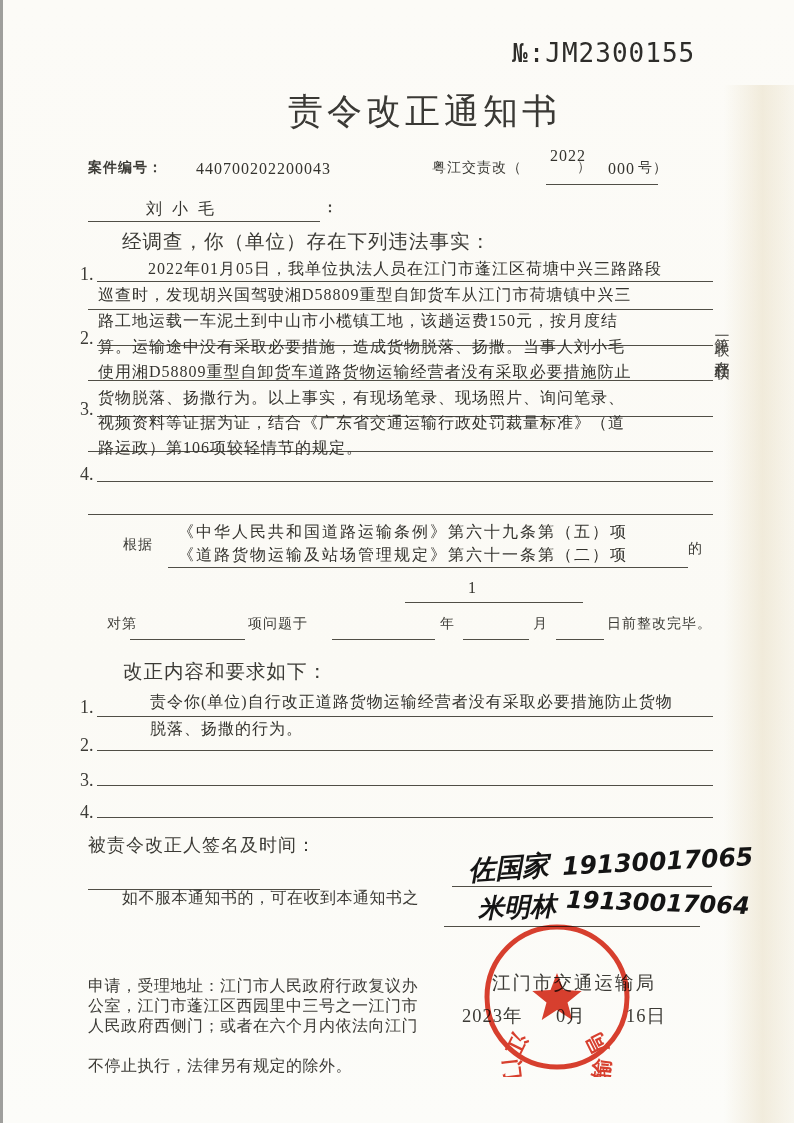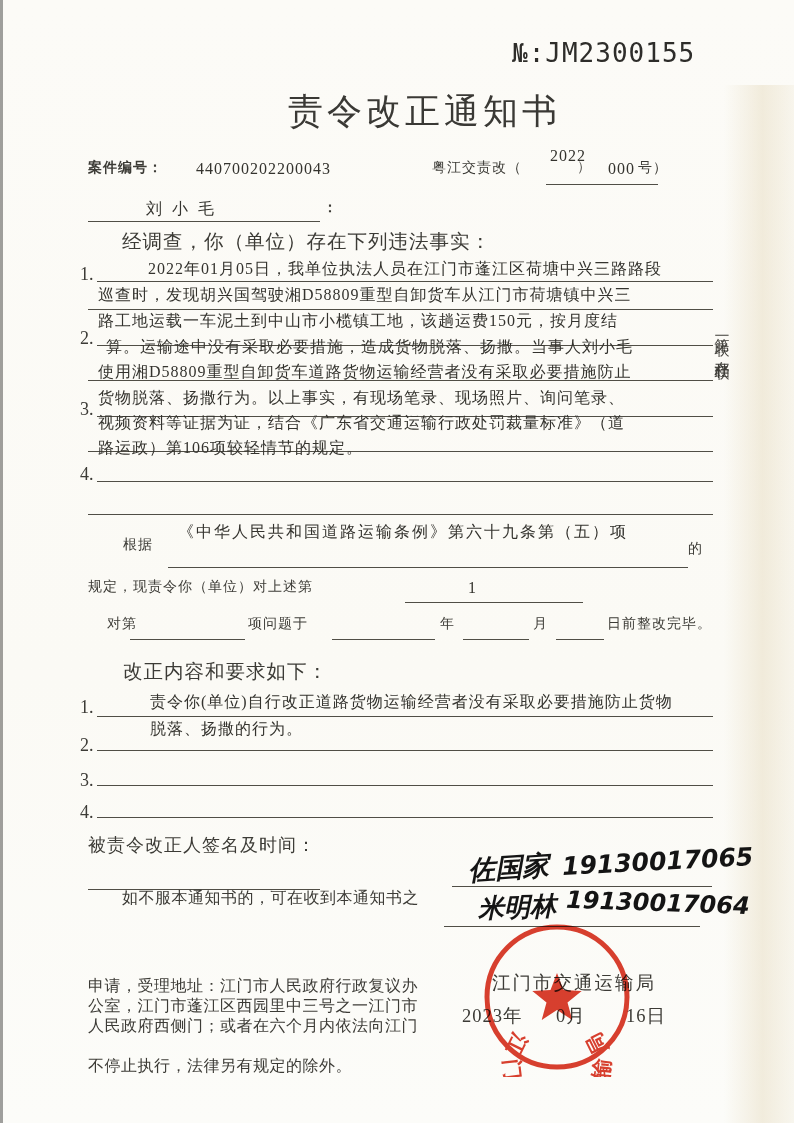--- a/index.html
+++ b/index.html
@@ -64,32 +64,32 @@
   <div class="rule" style="left:97px;top:345px;width:616px;"></div>
   <div class="rule" style="left:88px;top:380px;width:625px;"></div>
   <div class="rule" style="left:97px;top:416px;width:616px;"></div>
   <div class="rule" style="left:88px;top:451px;width:625px;"></div>
   <div class="rule" style="left:97px;top:481px;width:616px;"></div>
   <div class="rule" style="left:88px;top:514px;width:625px;"></div>
 
   <div class="abs typed" style="left:148px;top:259px;">2022年01月05日，我单位执法人员在江门市蓬江区荷塘中兴三路路段</div>
   <div class="abs typed" style="left:98px;top:285px;">巡查时，发现胡兴国驾驶湘D58809重型自卸货车从江门市荷塘镇中兴三</div>
   <div class="abs typed" style="left:98px;top:311px;">路工地运载一车泥土到中山市小榄镇工地，该趟运费150元，按月度结</div>
-  <div class="abs typed" style="left:106px;top:337px;">算。运输途中没有采取必要措施，造成货物脱落、扬撒。当事人刘小毛</div>
+  <div class="abs typed" style="left:98px;top:337px;">算。运输途中没有采取必要措施，造成货物脱落、扬撒。当事人刘小毛</div>
   <div class="abs typed" style="left:98px;top:362px;">使用湘D58809重型自卸货车道路货物运输经营者没有采取必要措施防止</div>
   <div class="abs typed" style="left:98px;top:388px;">货物脱落、扬撒行为。以上事实，有现场笔录、现场照片、询问笔录、</div>
   <div class="abs typed" style="left:98px;top:413px;">视频资料等证据为证，结合《广东省交通运输行政处罚裁量标准》（道</div>
   <div class="abs typed" style="left:98px;top:438px;">路运政）第106项较轻情节的规定。</div>
 
   <div class="abs form" style="left:123px;top:536px;">根据</div>
   <div class="abs typed" style="left:178px;top:522px;letter-spacing:2px;">《中华人民共和国道路运输条例》第六十九条第（五）项</div>
+  <div class="abs typed" style="left:178px;top:545px;letter-spacing:2px;">《道路货物运输及站场管理规定》第六十一条第（二）项</div>
   <div class="abs form" style="left:688px;top:540px;">的</div>
   <div class="rule" style="left:168px;top:567px;width:520px;"></div>
 
-  <div class="abs form" style="left:88px;top:578px;">规定，现责令你（单位）对上述第</div>
   <div class="rule" style="left:405px;top:602px;width:178px;"></div>
   <div class="abs typed" style="left:468px;top:579px;">1</div>
 
   <div class="abs form" style="left:88px;top:615px;margin-left:19px;">对第</div>
   <div class="rule" style="left:130px;top:639px;width:115px;"></div>
   <div class="abs form" style="left:248px;top:615px;">项问题于</div>
   <div class="rule" style="left:332px;top:639px;width:103px;"></div>
   <div class="abs form" style="left:440px;top:615px;">年</div>
   <div class="rule" style="left:463px;top:639px;width:66px;"></div>
   <div class="abs form" style="left:533px;top:615px;">月</div>

